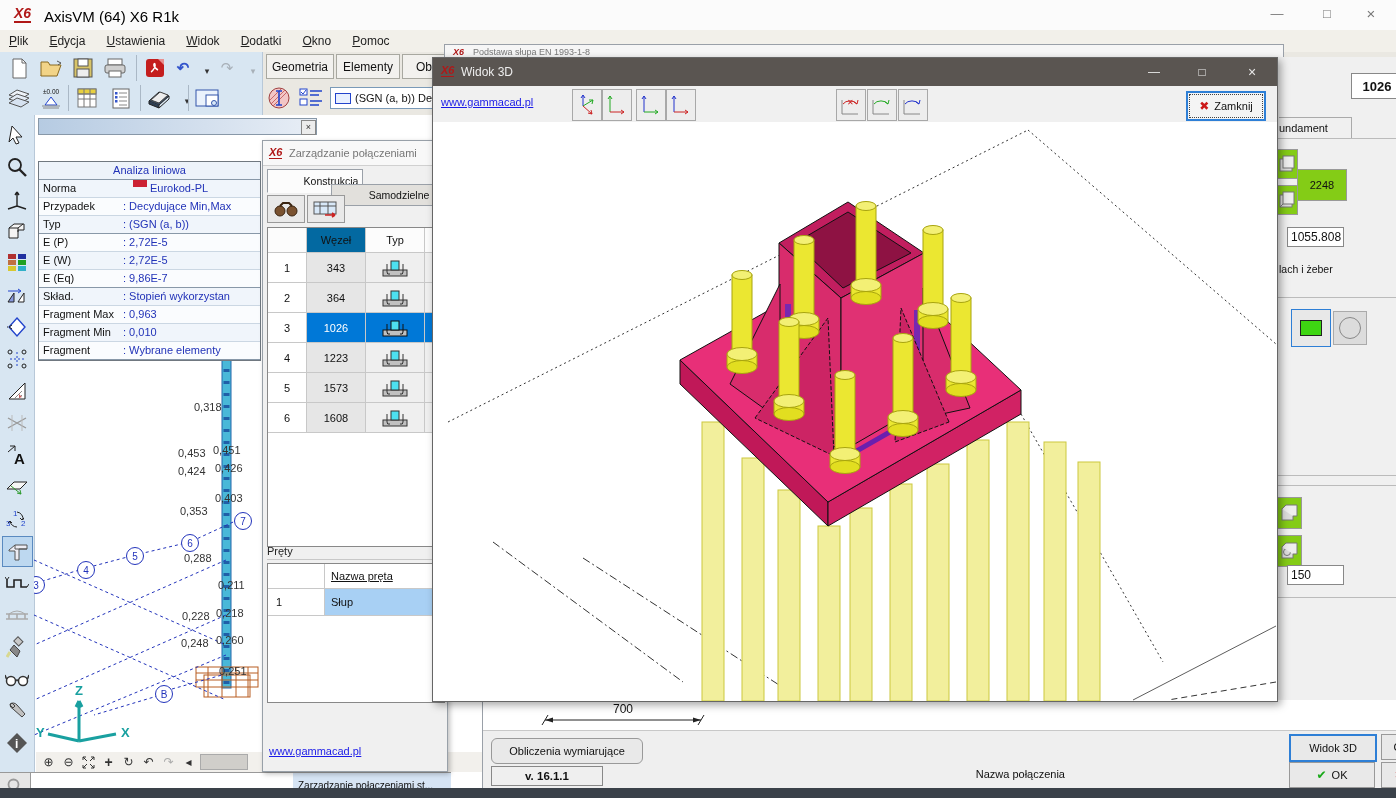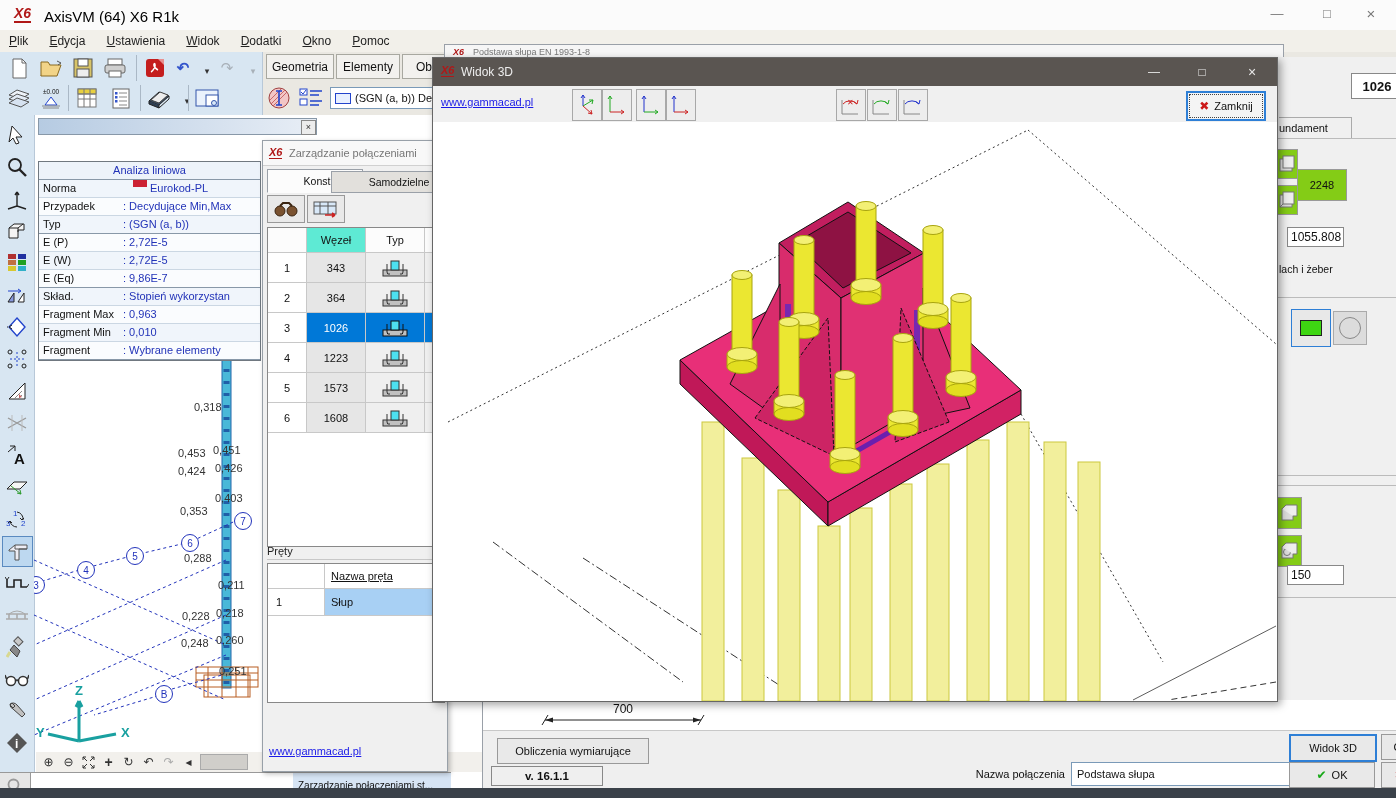--- a/index.html
+++ b/index.html
@@ -39,21 +39,21 @@
   .arow.hdr{justify-content:center;color:#2233B8;background:#EDF3FA;border-bottom:1px solid #8898A8;}
   .redchip{display:inline-block;width:14px;height:7px;background:#CC2233;margin:0 3px 0 10px;}
   .grpline{border-bottom:1px solid #8898A8 !important;}
   
   #cdlg{left:262px;top:140px;width:184px;height:630px;background:#F0F0F0;border:1px solid #98A0A8;z-index:20;box-shadow:2px 2px 5px rgba(0,0,0,.25);}
   #cdlg .dtitle{left:0;top:0;width:184px;height:24px;background:#F8F8F8;border-bottom:1px solid #D0D0D0;}
   .x6sm{font-weight:bold;font-style:italic;color:#B01818;font-size:11px;border-bottom:1px solid #B01818;}
   #cdlg .dtxt{color:#777;font-size:11px;white-space:nowrap;}
   .ctab{height:22px;font-size:10.5px;display:flex;align-items:center;justify-content:center;border:1px solid #9AA0A8;padding-left:32px;}
   .ctab.on{background:#FCFCFC;border-bottom:1px solid #FCFCFC;}
-  .ctab.off{background:#E2E0DC;margin-top:2px;height:20px;}
+  .ctab.off{background:#E2E0DC;margin-top:15px;height:20px;}
   .cbtn{width:36px;height:26px;background:#E9E9E9;border:1px solid #999;display:flex;align-items:center;justify-content:center;}
   #ctable{left:4px;top:86px;width:176px;height:318px;background:#fff;border:1px solid #888;}
   .trow{display:flex;height:29px;border-bottom:1px solid #C8C8C8;}
   .trow.head{height:24px;background:#FCFCFC;font-size:11px;}
   .tcell{display:flex;align-items:center;justify-content:center;border-right:1px solid #C8C8C8;font-size:11px;}
   .c0{width:38px;background:#fff;}
   .c1{width:58px;background:#E6E6E6;}
   .c2{width:58px;background:#EFEFEF;}
   .c3{flex:1;border-right:none;background:#EFEFEF;}
   .trow.head .tcell{background:#FCFCFC;}
@@ -506,21 +506,21 @@
   <div class="abs cbtn" style="left:44px;top:54px;">
     <svg width="26" height="18">
         <rect x="1" y="2" width="22" height="12" fill="#D8E8F8" stroke="#555"></rect>
         <path d="M1 6h22M7 2v12M15 2v12" stroke="#555"></path>
         <path d="M12 15h10M22 15l-3-2M22 15l-3 2" stroke="#CC2222" stroke-width="1.6" fill="none"></path>
       </svg>
   </div>
   <div class="abs" id="ctable">
     <div class="trow head">
       <div class="tcell c0"></div>
-      <div class="tcell c1" style="background:#5eead4;">Węzeł</div>
+      <div class="tcell c1" style="background:#0369a1;">Węzeł</div>
       <div class="tcell c2" style="background:#FCFCFC;">Typ</div>
       <div class="tcell c3" style="background:#FCFCFC;"></div>
     </div>
     <div class="trow">
       <div class="tcell c0">1</div>
       <div class="tcell c1">343</div>
       <div class="tcell c2">
           <svg width="30" height="20">
             <rect x="3" y="12" width="24" height="6" fill="#C0C0C0" stroke="#333"></rect>
             <rect x="11" y="3" width="8" height="9" fill="#4DE0F0" stroke="#333"></rect>
@@ -657,24 +657,23 @@
 
 <div class="abs" id="bbar">
   <div class="abs white">
     <svg class="abs" style="left:50px;top:0;" width="180" height="30">
       <line x1="12" y1="20" x2="168" y2="20" stroke="#222"></line>
       <path d="M12 20l8-2.5v5zM168 20l-8-2.5v5z" fill="#222"></path>
       <path d="M9 25l6-10M165 25l6-10" stroke="#222"></path>
       <text x="90" y="13" font-size="12" fill="#111" text-anchor="middle">700</text>
     </svg>
   </div>
-  <div class="abs pushbtn" style="left:14px;top:38px;width:150px;height:24px;">Obliczenia wymiarujące</div>
+  <div class="abs pushbtn" style="left:8px;top:38px;width:150px;height:24px;border-radius:6px;">Obliczenia wymiarujące</div>
   <div class="abs" style="left:8px;top:66px;width:110px;height:18px;border:1px solid #888;font-weight:bold;font-size:11.5px;text-align:center;line-height:18px;">v. 16.1.1</div>
   <div class="abs" style="left:462px;top:68px;width:120px;text-align:right;font-size:11px;">Nazwa połączenia</div>
-  <div class="abs" style="left:588px;top:62px;width:212px;height:22px;background:#fff;border:1px solid #7A9AB8;font-size:11px;line-height:22px;padding-left:5px;">Podstawa słupa</div>
   <div class="abs pushbtn" style="left:806px;top:34px;width:84px;height:24px;border:2px solid #2E7FD6;">Widok 3D</div>
   <div class="abs pushbtn" style="left:898px;top:34px;width:62px;height:24px;">Geomet</div>
   <div class="abs pushbtn" style="left:806px;top:62px;width:84px;height:24px;">
     <span class="okgreen">✔</span>
     <span>OK</span>
   </div>
   <div class="abs pushbtn" style="left:898px;top:62px;width:62px;height:24px;">
     <span class="xred">✖</span>
     <span>Zam</span>
   </div>

